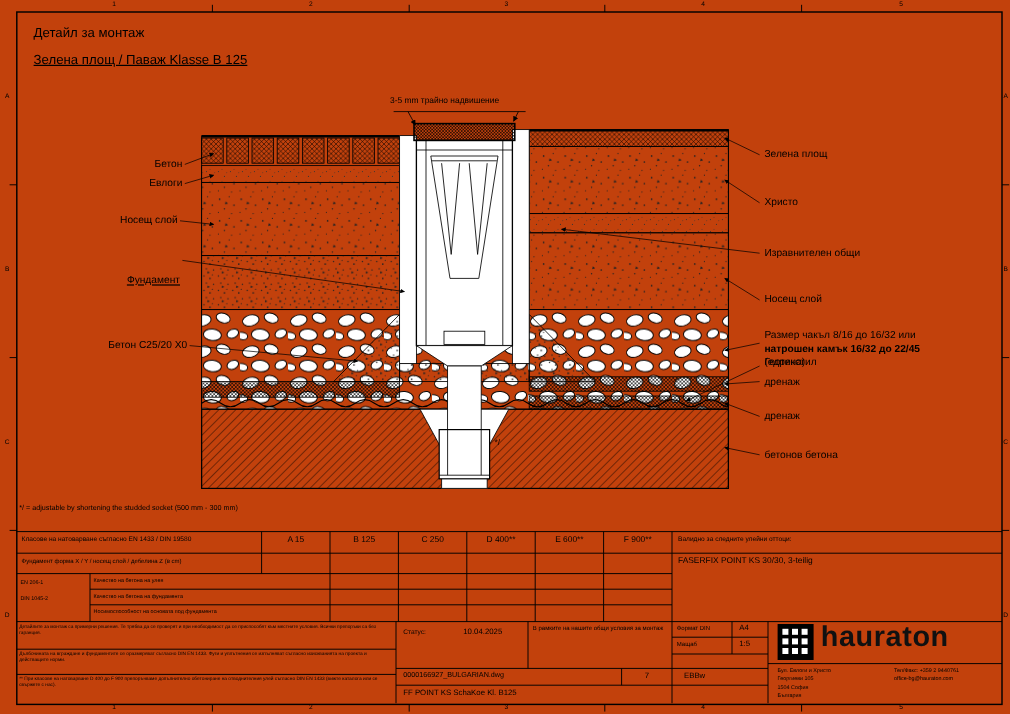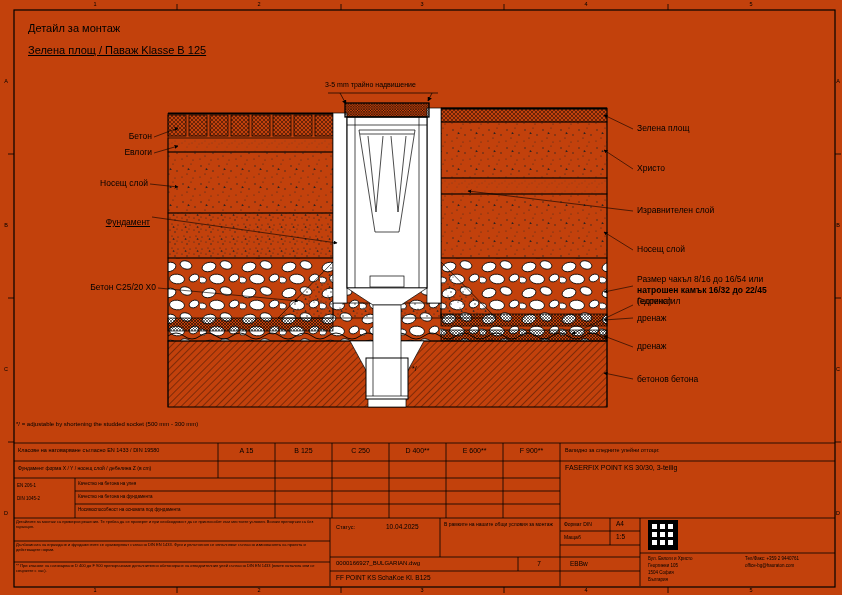--- a/index.html
+++ b/index.html
@@ -238,28 +238,28 @@
   <div class="zone" style="left:832px;top:510px;">D</div>
 
   <div class="title1" style="left:28px;top:22px;">Детайл за монтаж</div>
   <div class="title1" style="left:28px;top:44px;text-decoration:underline;">Зелена площ / Паваж Klasse B 125</div>
 
   <div class="abs t7" style="left:325px;top:81px;">3-5 mm трайно надвишение</div>
 
   <div class="lblL" style="left:60px;top:131px;width:92px;">Бетон</div>
   <div class="lblL" style="left:60px;top:147px;width:92px;">Евлоги</div>
   <div class="lblL" style="left:56px;top:178px;width:92px;">Носещ слой</div>
-  <div class="lblL" style="left:58px;top:217px;width:92px;text-decoration:underline;">Фундамент</div>
+  <div class="lblL" style="left:58px;top:228px;width:92px;text-decoration:underline;">Фундамент</div>
   <div class="lblL" style="left:60px;top:282px;width:96px;">Бетон C25/20 X0</div>
 
   <div class="lblR" style="left:637px;top:123px;">Зелена площ</div>
   <div class="lblR" style="left:637px;top:163px;">Христо</div>
-  <div class="lblR" style="left:637px;top:205px;">Изравнителен слой</div>
+  <div class="lblR" style="left:637px;top:205px;">Изравнителен общи</div>
   <div class="lblR" style="left:637px;top:244px;">Носещ слой</div>
-  <div class="lblR" style="left:637px;top:274px;">Размер чакъл 8/16 до 16/54 или</div>
+  <div class="lblR" style="left:637px;top:274px;">Размер чакъл 8/16 до 16/32 или</div>
   <div class="lblR" style="left:637px;top:285px;font-weight:bold;">натрошен камък 16/32 до 22/45</div>
   <div class="lblR" style="left:637px;top:296px;">(едрина)</div>
   <div class="lblR" style="left:637px;top:296px;">Геотекстил</div>
   <div class="lblR" style="left:637px;top:313px;">дренаж</div>
   <div class="lblR" style="left:637px;top:341px;">дренаж</div>
   <div class="lblR" style="left:637px;top:374px;">бетонов бетона</div>
 
   <div class="abs t6" style="left:16px;top:421px;">*/ = adjustable by shortening the studded socket (500 mm - 300 mm)</div>
 
   <div class="abs t55" style="left:18px;top:447px;">Класове на натоварване съгласно EN 1433 / DIN 19580</div>
@@ -302,20 +302,21 @@
     <div style="position:absolute;left:4px;top:4px;width:5px;height:5px;background:#fff;"></div>
     <div style="position:absolute;left:12px;top:4px;width:5px;height:5px;background:#fff;"></div>
     <div style="position:absolute;left:20px;top:4px;width:5px;height:5px;background:#fff;"></div>
     <div style="position:absolute;left:4px;top:12px;width:5px;height:5px;background:#fff;"></div>
     <div style="position:absolute;left:12px;top:12px;width:5px;height:5px;background:#fff;"></div>
     <div style="position:absolute;left:20px;top:12px;width:5px;height:5px;background:#fff;"></div>
     <div style="position:absolute;left:4px;top:20px;width:5px;height:5px;background:#fff;"></div>
     <div style="position:absolute;left:12px;top:20px;width:5px;height:5px;background:#fff;"></div>
     <div style="position:absolute;left:20px;top:20px;width:5px;height:5px;background:#fff;"></div>
   </div>
+  <div class="brand" style="left:684px;top:517px;">hauraton</div>
 
   <div class="abs t45" style="left:648px;top:556px;">Бул. Евлоги и Христо</div>
   <div class="abs t45" style="left:648px;top:563px;">Георгиеви 105</div>
   <div class="abs t45" style="left:648px;top:570px;">1504 София</div>
   <div class="abs t45" style="left:648px;top:577px;">България</div>
   <div class="abs t45" style="left:745px;top:556px;">Тел/Факс: +359 2 9440761</div>
   <div class="abs t45" style="left:745px;top:563px;">office-bg@hauraton.com</div>
 
 </div>
 

